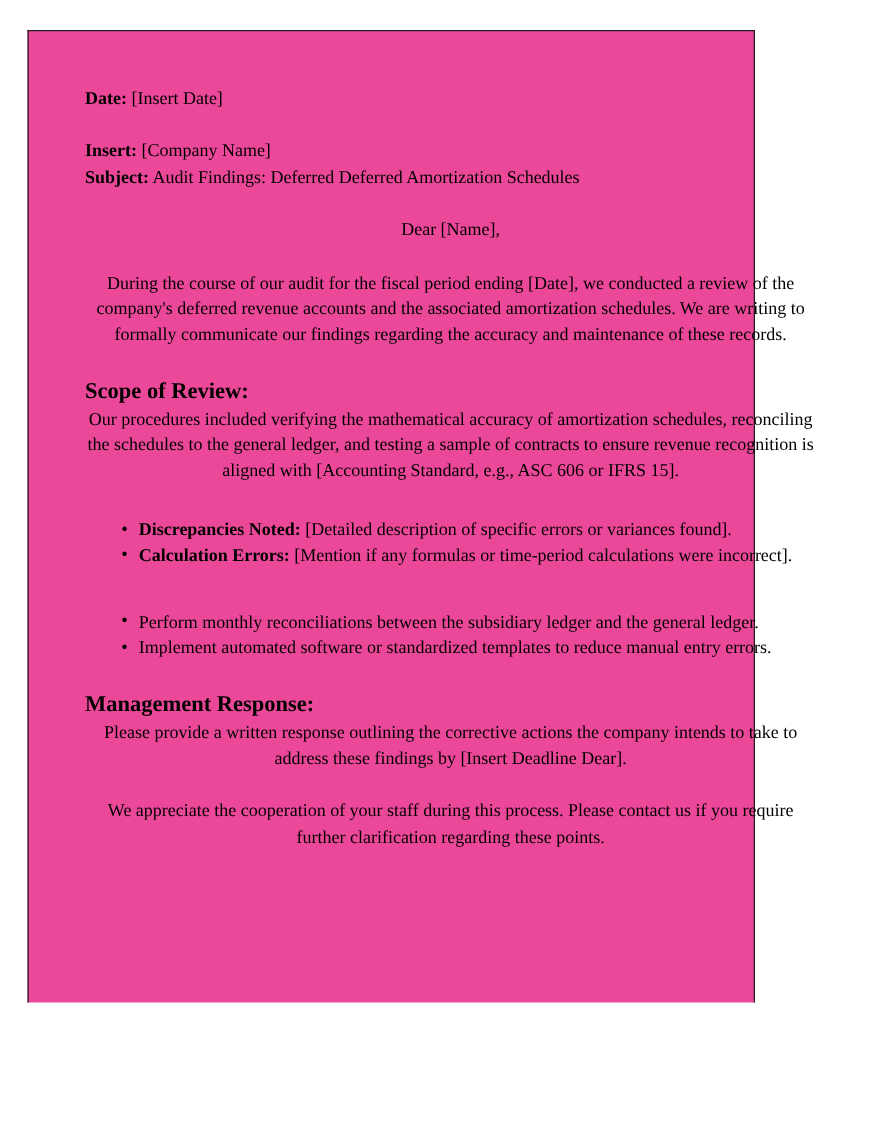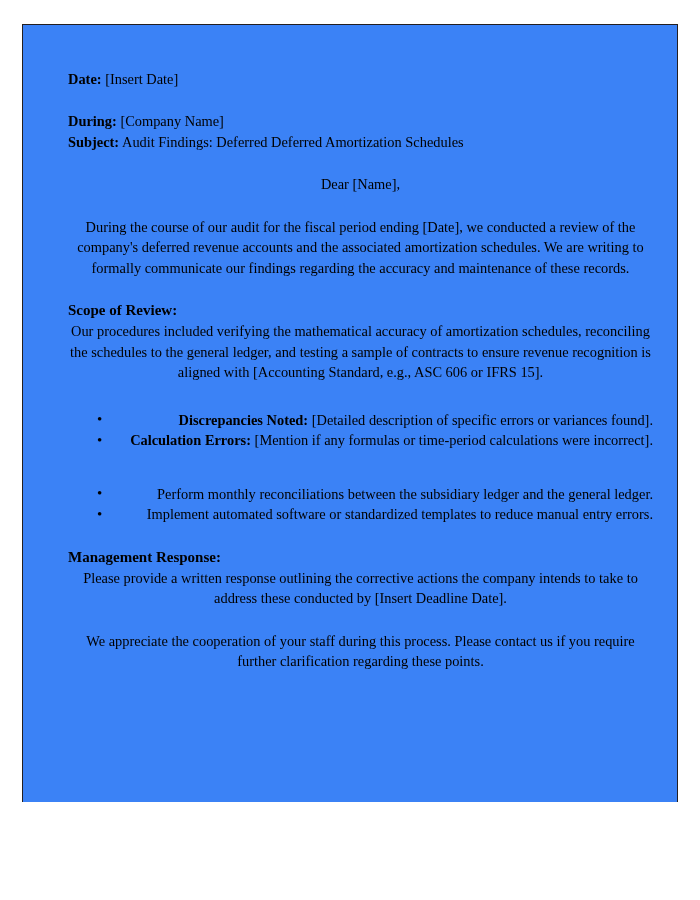--- a/index.html
+++ b/index.html
@@ -15,28 +15,28 @@
     overflow: hidden;
     font-family: "Liberation Serif", "DejaVu Serif", serif;
     color: #000000;
   }
 
   
   .page-frame {
     position: absolute;
     left: 22px;
     top: 24px;
-    width: 656px;
+    width: 582px;
     height: 778px;
     border-left: 1.6px solid #231f20;
     border-top: 1.6px solid #231f20;
     border-right: 1.6px solid #231f20;
     border-bottom: none;
     box-sizing: border-box;
-    background: #3b82f6;
+    background: #ec4899;
   }
 
   .page-body {
     position: absolute;
     left: 45px;
     top: 44px;
     width: 585px;
     font-size: 14.4px;
     line-height: 1.42;
   }
@@ -53,30 +53,29 @@
     font-weight: bold;
   }
 
   p.para {
     margin: 0;
     text-align: center;
   }
 
   h2.section-heading {
     margin: 0;
-    font-size: 15px;
+    font-size: 18px;
     font-weight: bold;
     line-height: 1.42;
   }
 
   ul.bullets {
     margin: 0;
     padding: 0 0 0 29px;
     list-style: none;
-    text-align: right;
   }
   ul.bullets > li {
     position: relative;
     margin: 0 0 0 0;
     padding-left: 14px;
     line-height: 1.42;
   }
   ul.bullets > li::before {
     content: "\2022";
     position: absolute;
@@ -93,21 +92,21 @@
   <div class="page-body">
 
     <div class="letter-line">
       <span class="lbl">Date:</span>
       <span>[Insert Date]</span>
     </div>
 
     <div class="block-gap-lg"></div>
 
     <div class="letter-line">
-      <span class="lbl">During:</span>
+      <span class="lbl">Insert:</span>
       <span>[Company Name]</span>
     </div>
     <div class="letter-line">
       <span class="lbl">Subject:</span>
       <span>Audit Findings: Deferred Deferred Amortization Schedules</span>
     </div>
 
     <div class="block-gap-lg"></div>
 
     <p class="para">Dear [Name],</p>
@@ -143,20 +142,20 @@
     <div class="block-gap-sm"></div>
 
     <ul class="bullets">
       <li>Perform monthly reconciliations between the subsidiary ledger and the general ledger.</li>
       <li>Implement automated software or standardized templates to reduce manual entry errors.</li>
     </ul>
 
     <div class="block-gap-lg"></div>
 
     <h2 class="section-heading">Management Response:</h2>
-    <p class="para">Please provide a written response outlining the corrective actions the company intends to take to address these conducted by [Insert Deadline Date].</p>
+    <p class="para">Please provide a written response outlining the corrective actions the company intends to take to address these findings by [Insert Deadline Dear].</p>
 
     <div class="block-gap-lg"></div>
 
     <p class="para">We appreciate the cooperation of your staff during this process. Please contact us if you require further clarification regarding these points.</p>
 
   </div>
 </div>
 
 </body></html>

